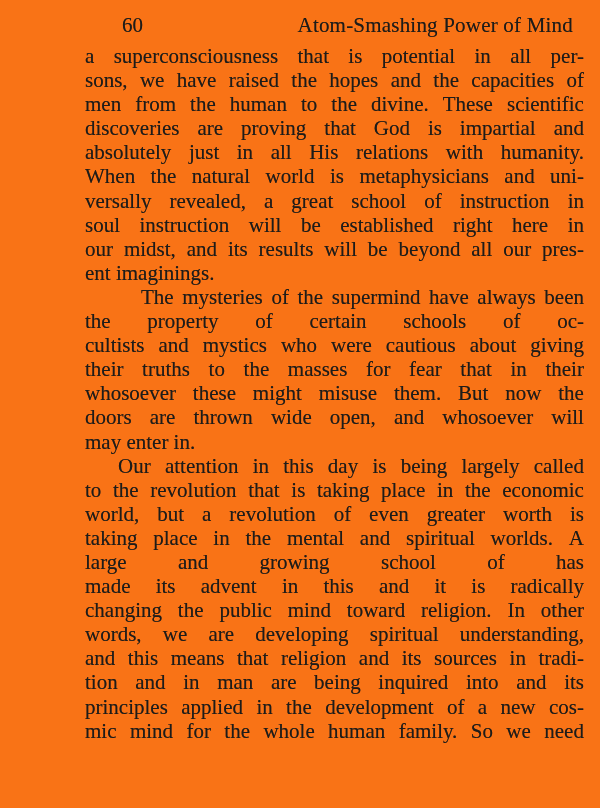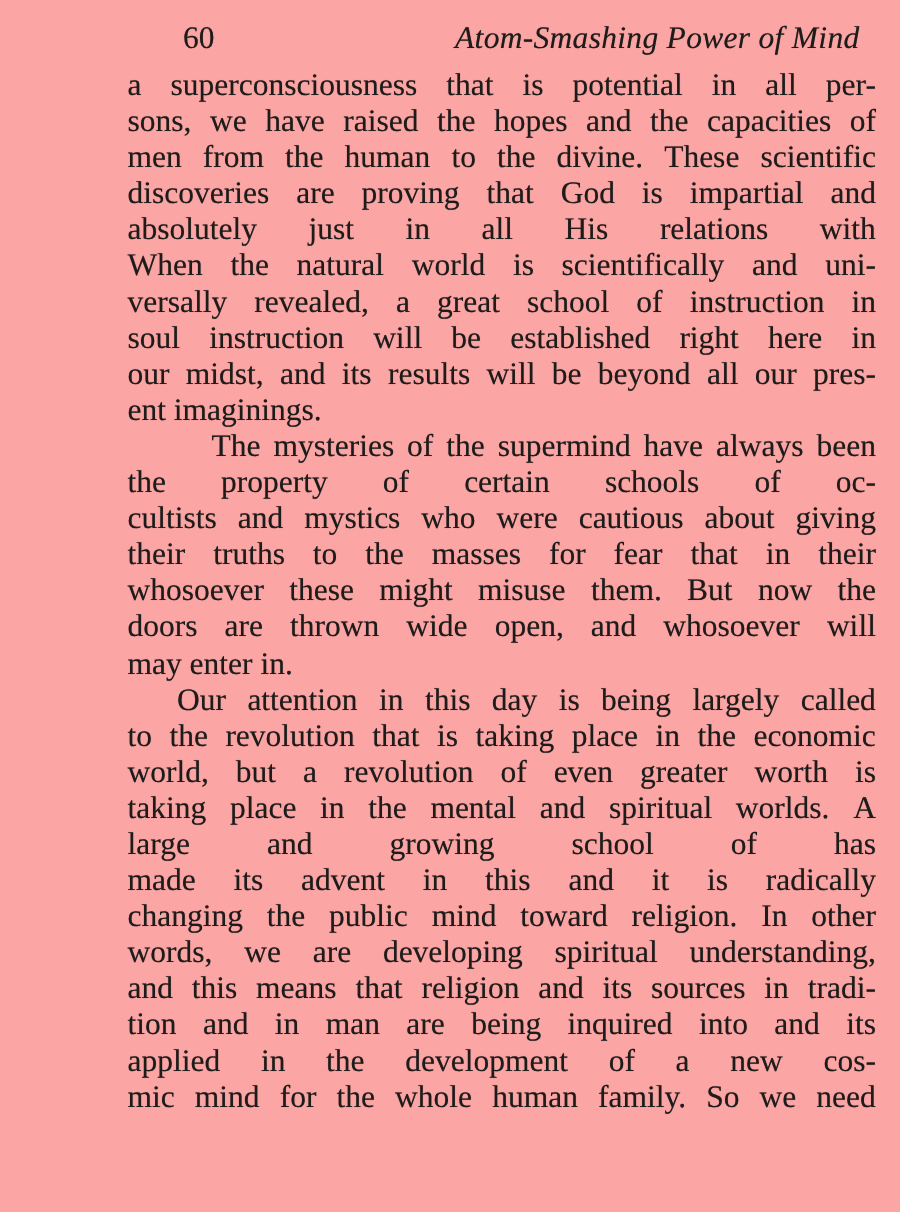--- a/index.html
+++ b/index.html
@@ -4,42 +4,41 @@
 <style>
   html, body {
     margin: 0;
     padding: 0;
     background: #ffffff;
   }
   .page {
     position: relative;
     width: 600px;
     height: 808px;
-    background: #fca5a5;
+    background: #f97316;
     overflow: hidden;
     font-family: "Liberation Serif", "DejaVu Serif", serif;
     color: #1d1c1a;
     text-shadow: 0 0 0.5px rgba(30, 28, 25, 0.55);
   }
   .running-header {
     position: absolute;
     left: 85px;
     top: 13px;
     width: 499px;
     box-sizing: border-box;
     padding-left: 37px;
     padding-right: 11px;
     display: flex;
     justify-content: space-between;
     align-items: baseline;
     font-size: 21px;
     line-height: 24px;
   }
   .running-title {
-    font-style: italic;
     letter-spacing: 0.2px;
   }
   .page-body {
     position: absolute;
     left: 85px;
     top: 44px;
     width: 499px;
     font-size: 21px;
   }
   .para { margin: 0; }
@@ -111,28 +110,29 @@
           <span>and</span>
         </div>
         <div class="line">
           <span>absolutely</span>
           <span>just</span>
           <span>in</span>
           <span>all</span>
           <span>His</span>
           <span>relations</span>
           <span>with</span>
+          <span>humanity.</span>
         </div>
         <div class="line">
           <span>When</span>
           <span>the</span>
           <span>natural</span>
           <span>world</span>
           <span>is</span>
-          <span>scientifically</span>
+          <span>metaphysicians</span>
           <span>and</span>
           <span>uni-</span>
         </div>
         <div class="line">
           <span>versally</span>
           <span>revealed,</span>
           <span>a</span>
           <span>great</span>
           <span>school</span>
           <span>of</span>
@@ -329,20 +329,21 @@
           <span>in</span>
           <span>man</span>
           <span>are</span>
           <span>being</span>
           <span>inquired</span>
           <span>into</span>
           <span>and</span>
           <span>its</span>
         </div>
         <div class="line">
+          <span>principles</span>
           <span>applied</span>
           <span>in</span>
           <span>the</span>
           <span>development</span>
           <span>of</span>
           <span>a</span>
           <span>new</span>
           <span>cos-</span>
         </div>
         <div class="line">

